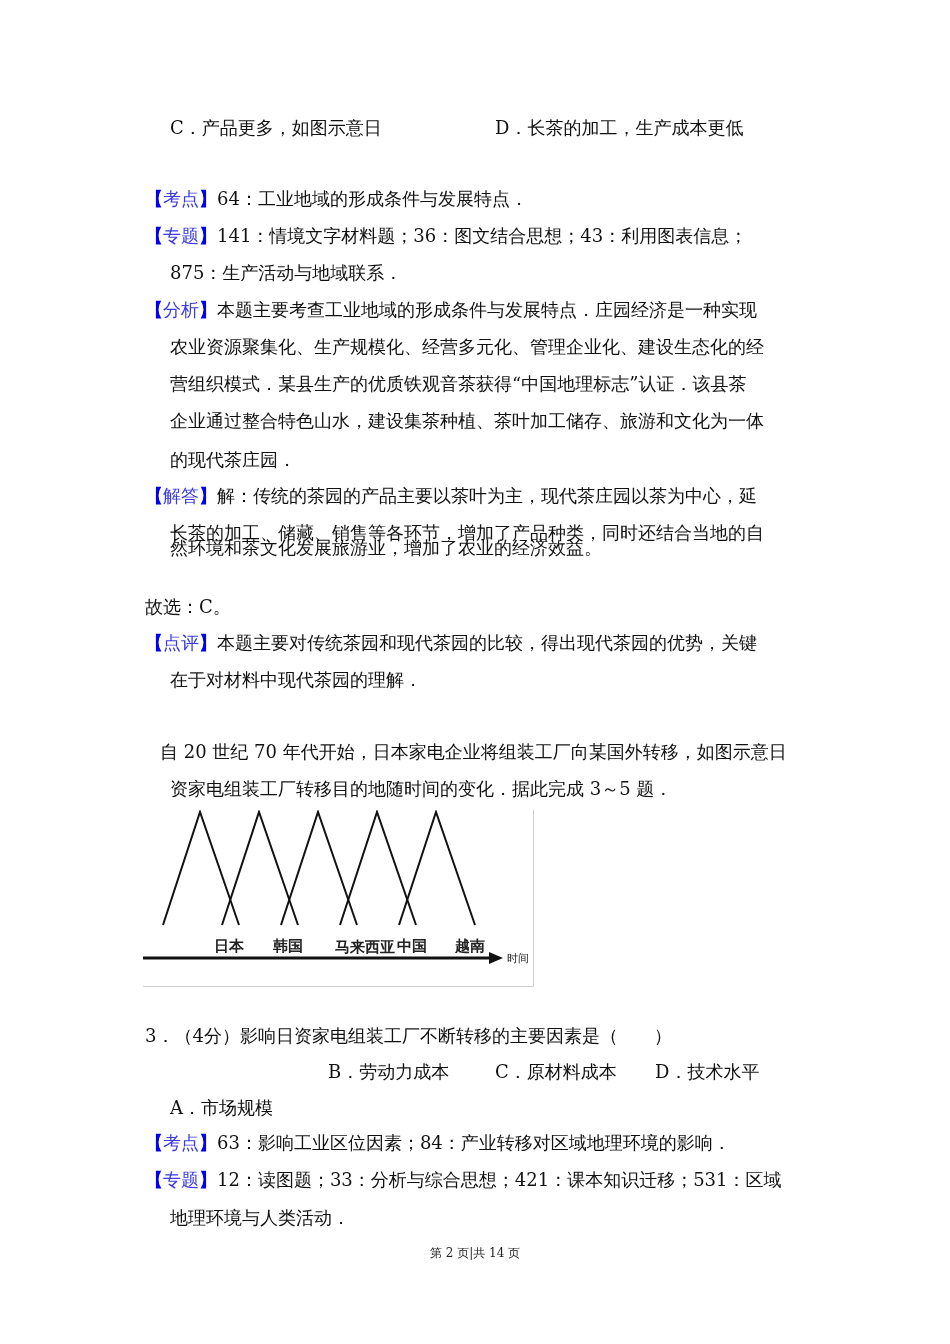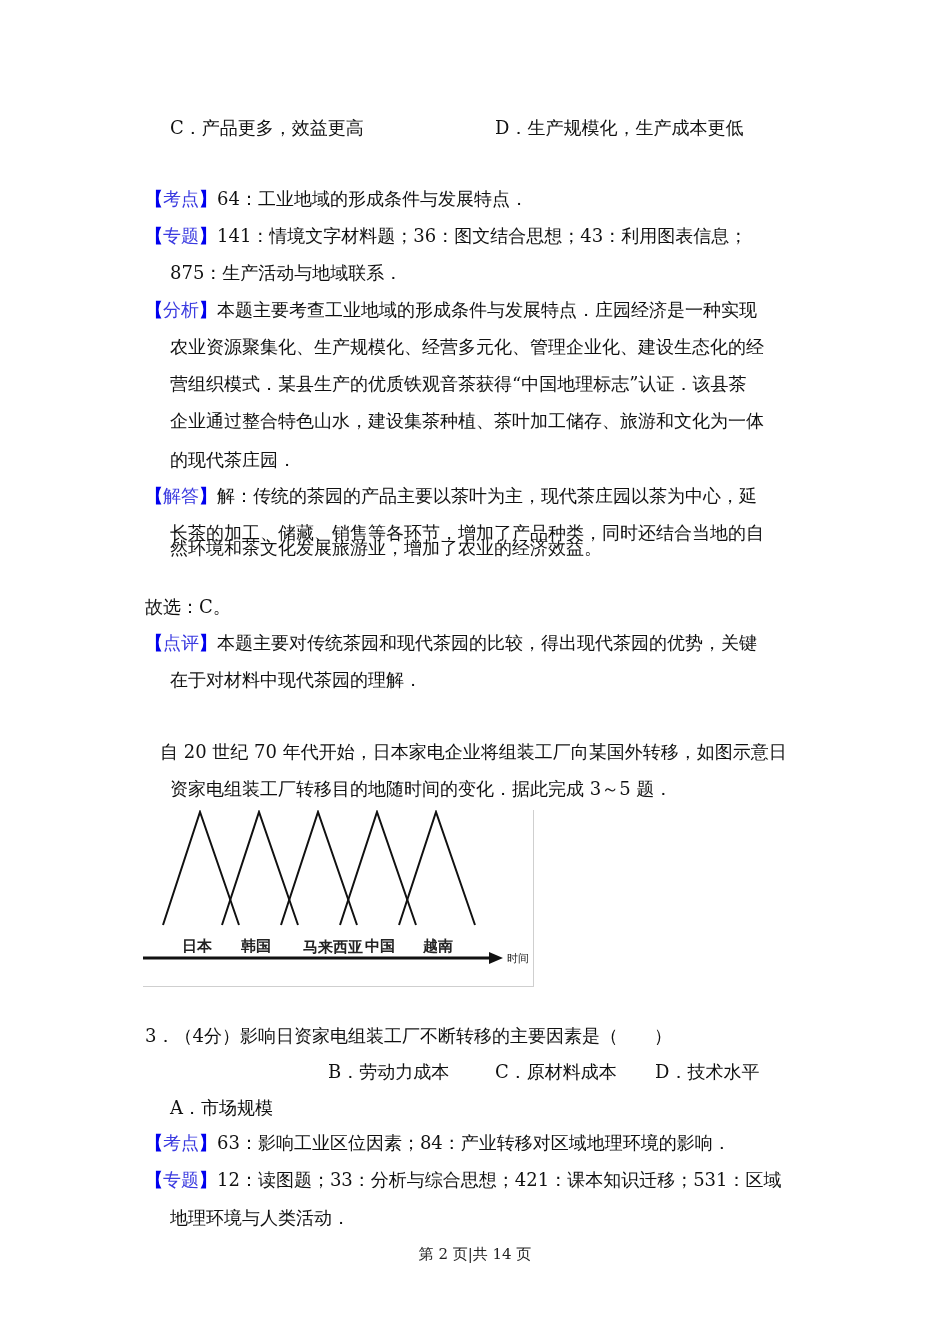--- a/index.html
+++ b/index.html
@@ -5,29 +5,29 @@
   html, body { margin:0; padding:0; background:#ffffff; }
   body { width:950px; height:1344px; position:relative; overflow:hidden;
          font-family:"DejaVu Serif","Liberation Serif",serif; color:#111; }
   .line { position:absolute; font-size:18px; line-height:22px; white-space:nowrap; }
   .br { color:#0000ee; font-weight:bold; }
   .tagtxt { color:#3a3ae0; }
   .fig { position:absolute; left:143px; top:810px; width:390px; height:176px;
          border-right:1px solid #cfcfcf; border-bottom:1px solid #cfcfcf; }
   .fig svg { position:absolute; left:0; top:0; }
   .figlabel { position:absolute; font-size:15px; line-height:16px; font-weight:bold; color:#222;
-              font-family:"DejaVu Sans","Liberation Sans",sans-serif; }
+              font-family:"DejaVu Sans","Liberation Sans",sans-serif;margin-left:32px; }
   .timelbl { position:absolute; font-size:11px; color:#222; font-family:Liberation Sans, sans-serif; }
-  .footer { position:absolute; top:1245px; left:0; width:950px; text-align:center; font-size:15px; color:#222; }
+  .footer { position:absolute; top:1245px; left:0; width:950px; text-align:center; font-size:12px; color:#222; }
 </style>
 </head>
 <body>
 
-<div class="line" style="top:117px;left:170px">C．产品更多，效益更高</div>
-<div class="line" style="top:117px;left:495px">D．生产规模化，生产成本更低</div>
+<div class="line" style="top:117px;left:170px">C．产品更多，如图示意日</div>
+<div class="line" style="top:117px;left:495px">D．长茶的加工，生产成本更低</div>
 
 <div class="line" style="top:188px;left:145px">
   <span class="br">【</span><span class="tagtxt">考点</span><span class="br">】</span><span>64：工业地域的形成条件与发展特点．</span>
 </div>
 <div class="line" style="top:225px;left:145px">
   <span class="br">【</span><span class="tagtxt">专题</span><span class="br">】</span><span>141：情境文字材料题；36：图文结合思想；43：利用图表信息；</span>
 </div>
 <div class="line" style="top:262px;left:170px">875：生产活动与地域联系．</div>
 
 <div class="line" style="top:299px;left:145px">

